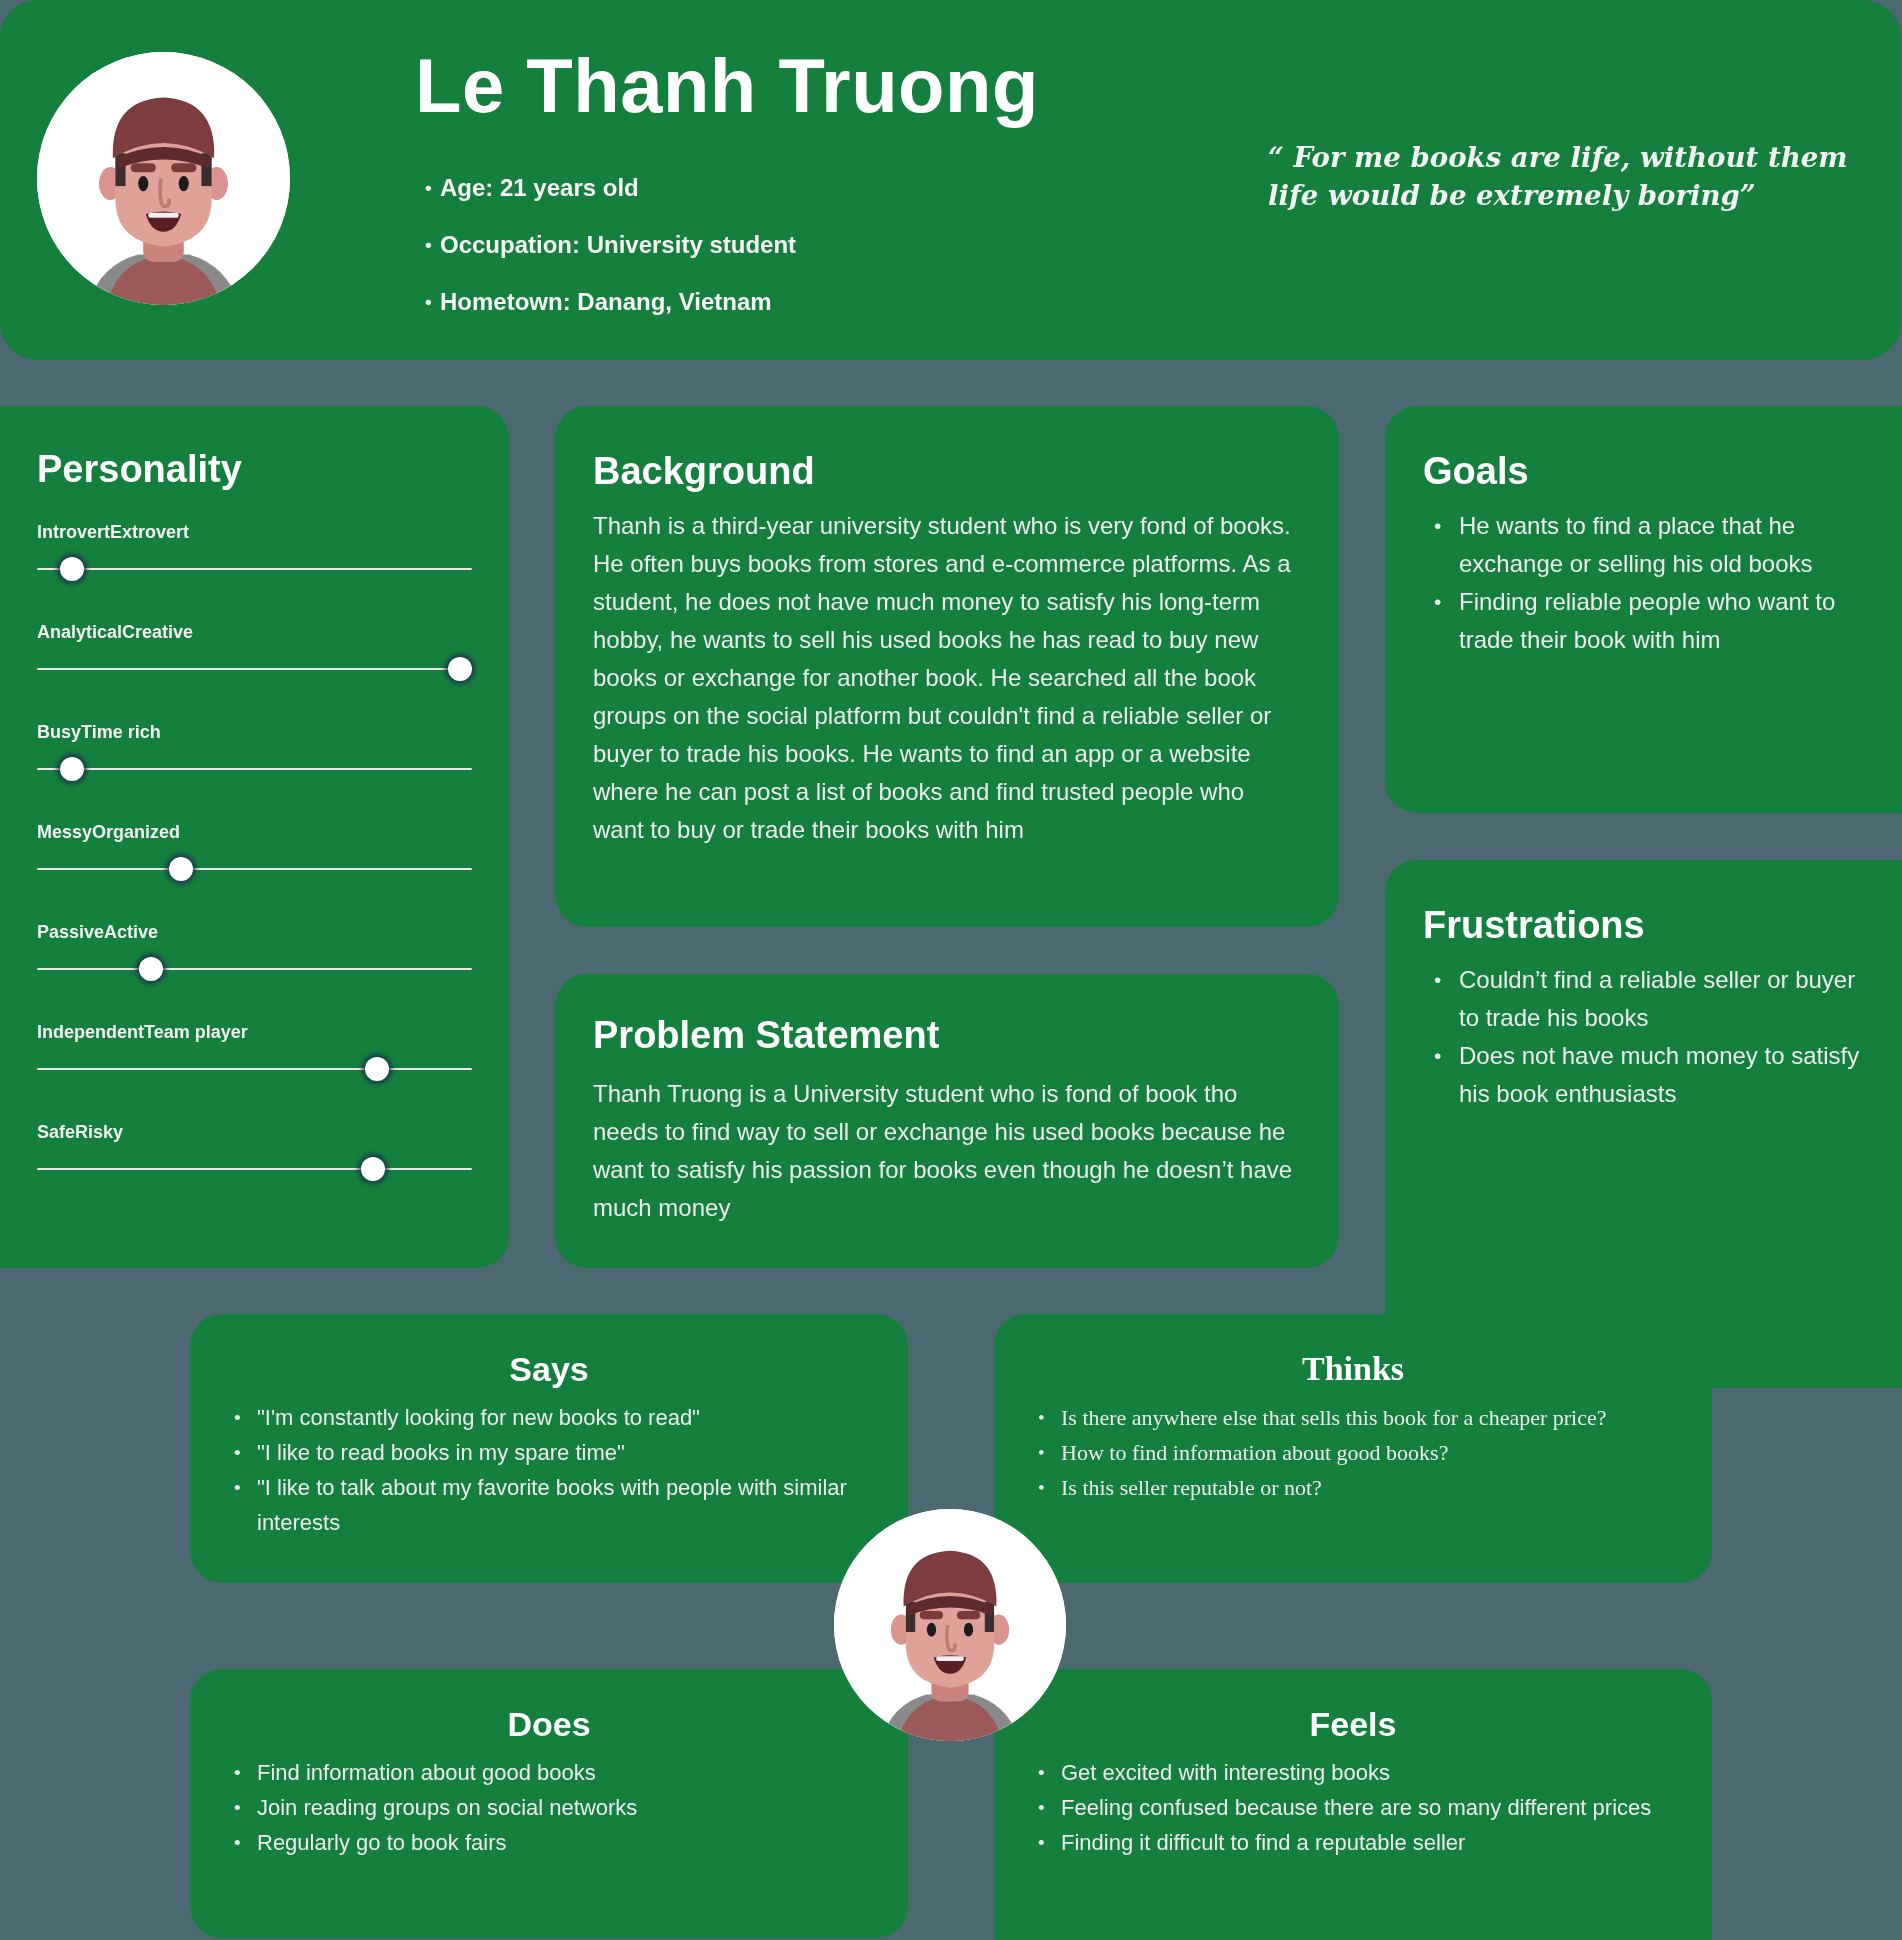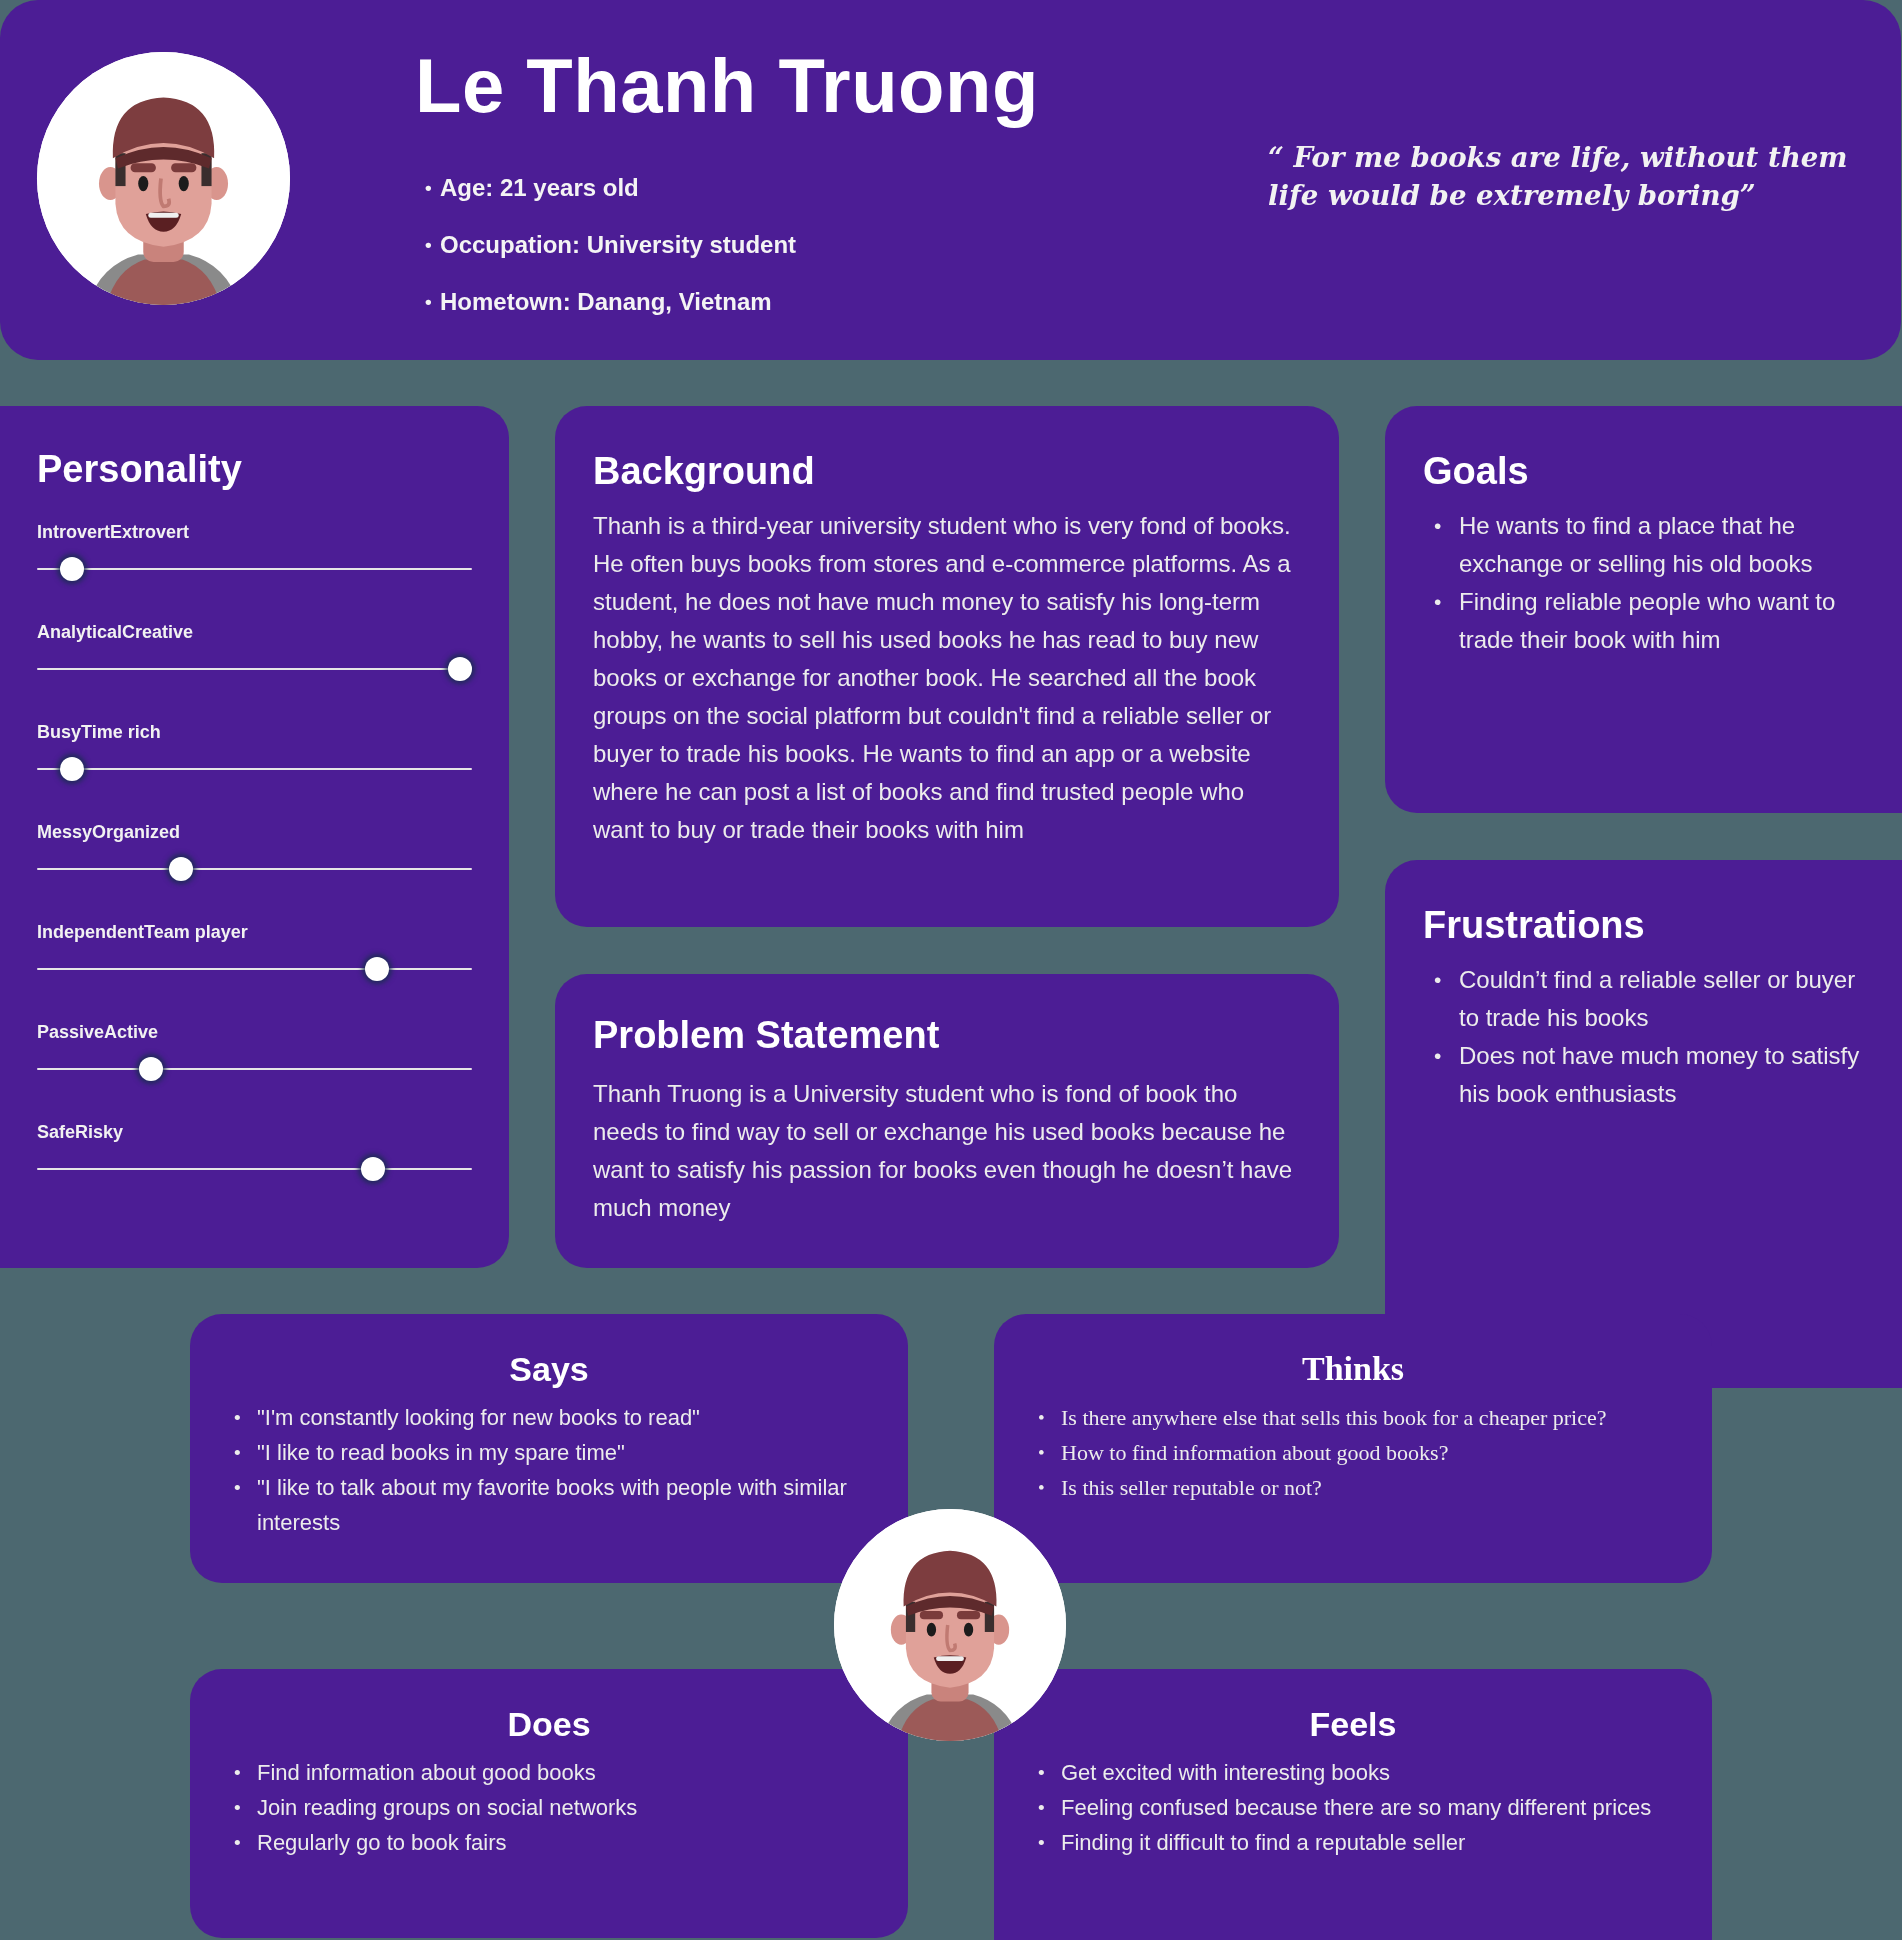--- a/index.html
+++ b/index.html
@@ -6,21 +6,21 @@
   html, body { width: 1902px; height: 1940px; }
   body {
     background: #4c6870;
     font-family: "Liberation Sans", "DejaVu Sans", sans-serif;
     color: #ffffff;
     position: relative;
     overflow: hidden;
   }
   .card {
     position: absolute;
-    background: #4c1d95;
+    background: #15803d;
     border-radius: 32px;
   }
   
   #header { left: 0; top: 0; width: 1901px; height: 360px; border-radius: 0 0 38px 38px; border-top-left-radius: 38px; border-top-right-radius: 38px; }
   .avatar {
     position: absolute;
     border-radius: 50%;
     background: #ffffff;
     overflow: hidden;
   }
@@ -175,34 +175,34 @@
         <div class="trait-labels">
           <span>Messy</span>
           <span>Organized</span>
         </div>
         <div class="trait-track">
           <div class="trait-thumb" style="left:33%"></div>
         </div>
       </div>
       <div class="trait">
         <div class="trait-labels">
+          <span>Passive</span>
+          <span>Active</span>
+        </div>
+        <div class="trait-track">
+          <div class="trait-thumb" style="left:26%"></div>
+        </div>
+      </div>
+      <div class="trait">
+        <div class="trait-labels">
           <span>Independent</span>
           <span>Team player</span>
         </div>
         <div class="trait-track">
           <div class="trait-thumb" style="left:78%"></div>
-        </div>
-      </div>
-      <div class="trait">
-        <div class="trait-labels">
-          <span>Passive</span>
-          <span>Active</span>
-        </div>
-        <div class="trait-track">
-          <div class="trait-thumb" style="left:26%"></div>
         </div>
       </div>
       <div class="trait">
         <div class="trait-labels">
           <span>Safe</span>
           <span>Risky</span>
         </div>
         <div class="trait-track">
           <div class="trait-thumb" style="left:77%"></div>
         </div>

